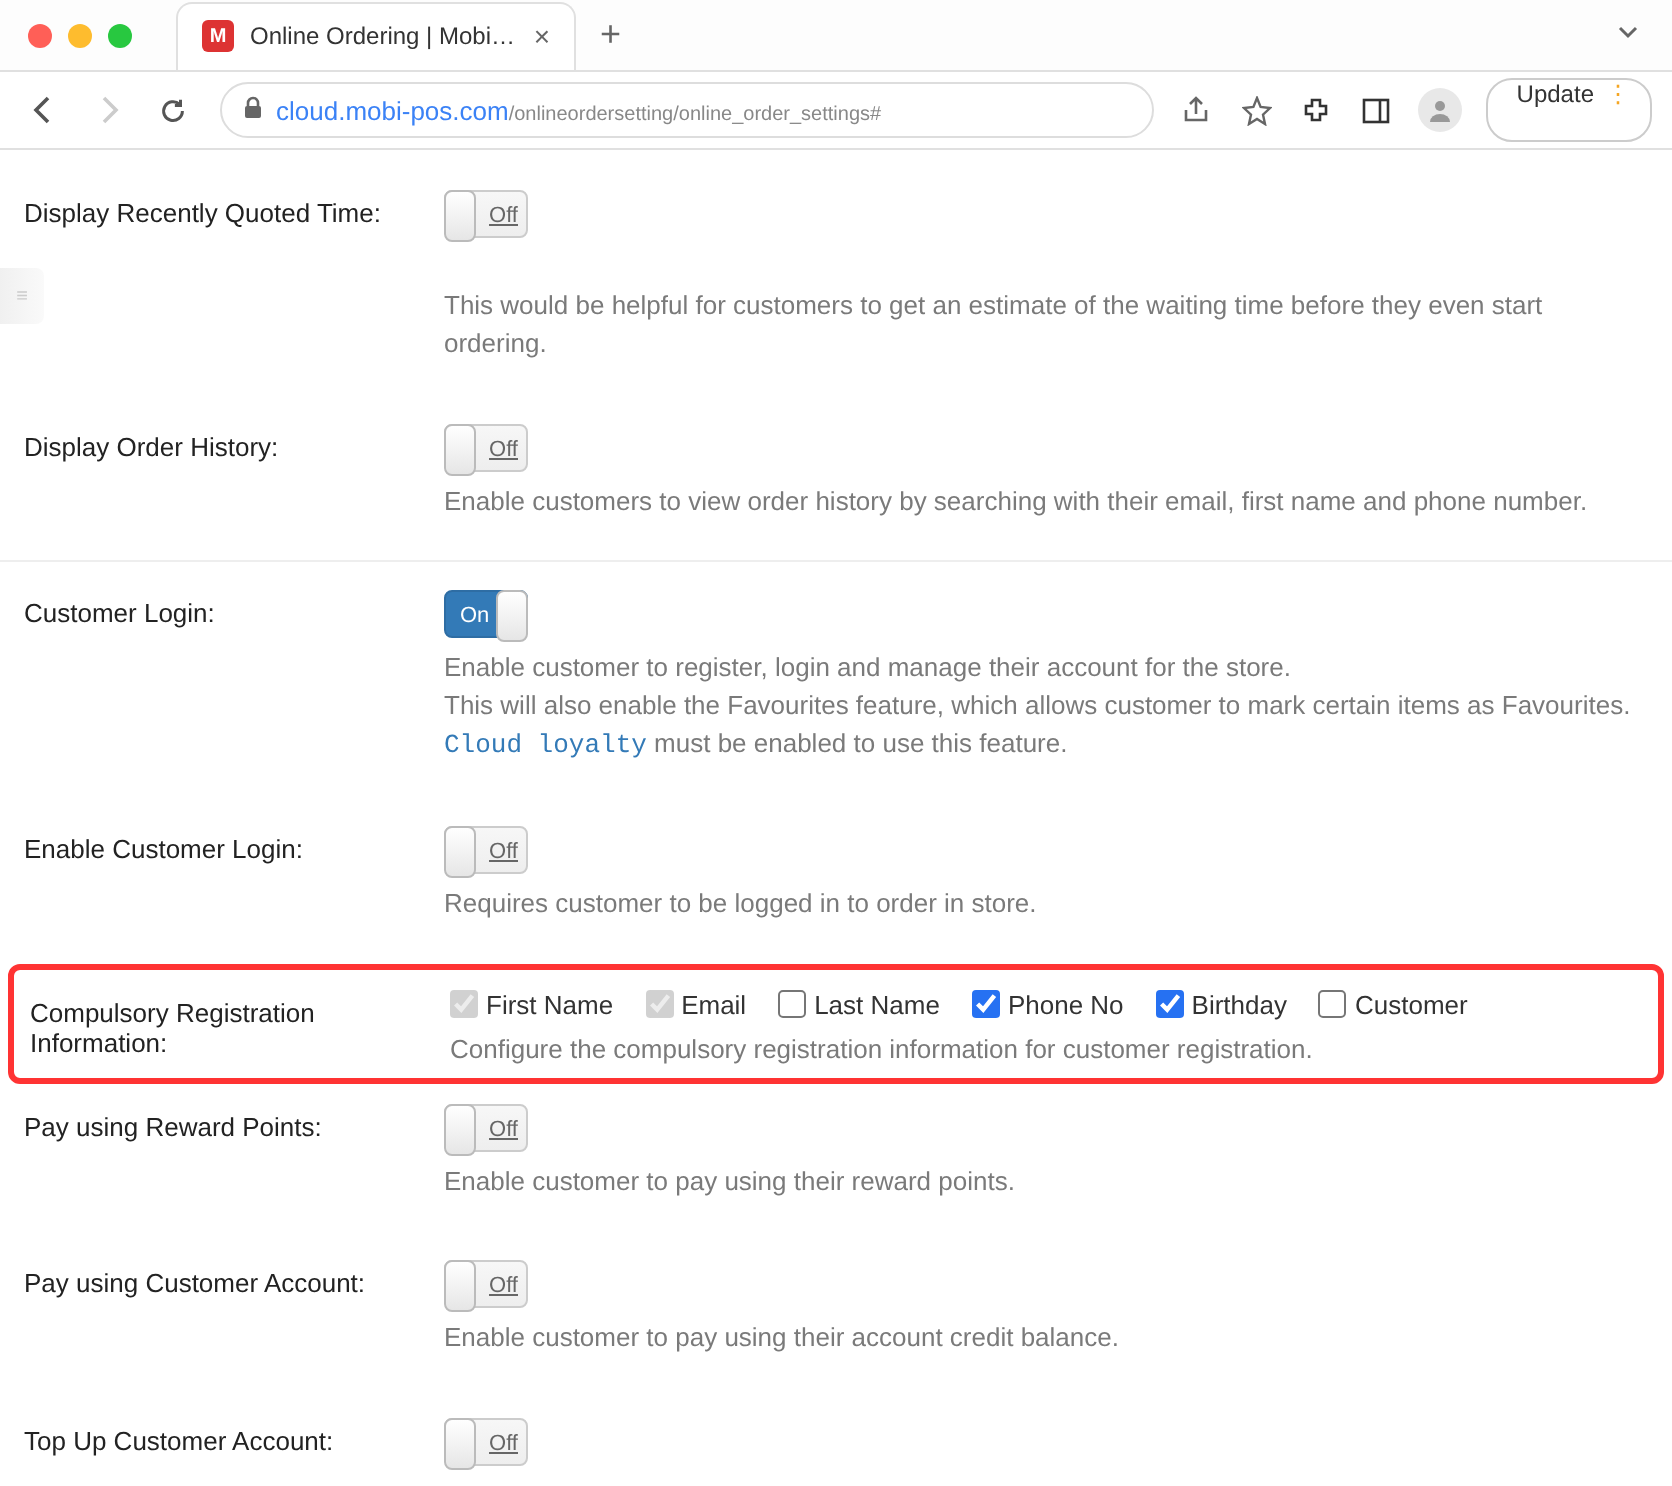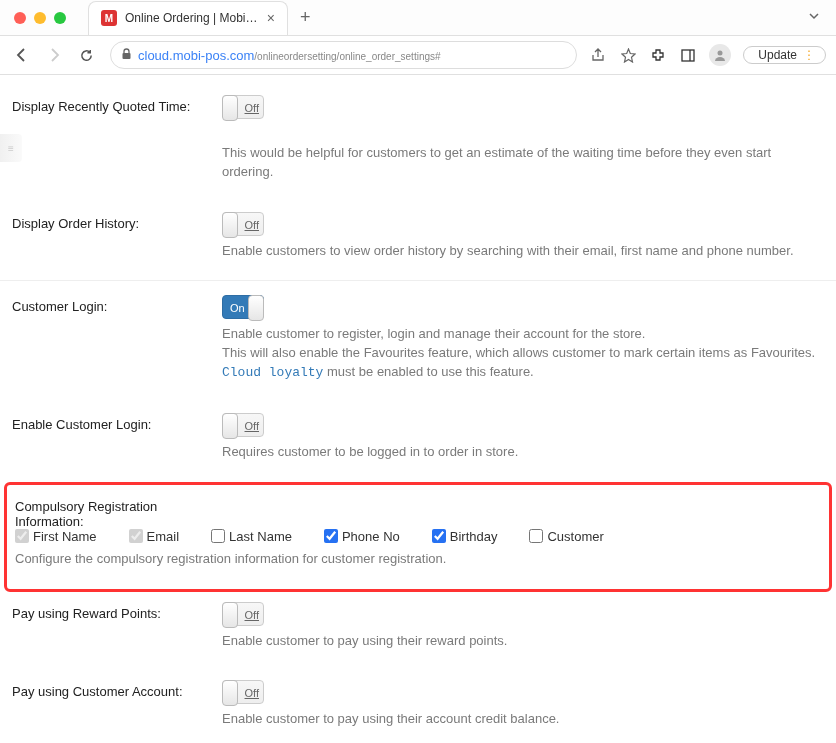--- a/index.html
+++ b/index.html
@@ -137,29 +137,29 @@
       height: 22px;
       border-radius: 50%;
       background: #e8e8e8;
       display: flex;
       align-items: center;
       justify-content: center;
       color: #888;
       font-size: 12px;
     }
     .update-btn {
-      height: 18px;
+      height: 32px;
       padding: 0 12px 0 14px;
       border: 1px solid #ccc;
       border-radius: 13px;
       background: #fff;
       font-size: 12px;
       color: #333;
       display: flex;
-      align-items: center;
+      align-items: flex-start;
       gap: 6px;
       cursor: pointer;
     }
     .update-dots { color: #f5a623; letter-spacing: -2px; }
     
     
     .content {
       padding: 10px 0 40px 0;
     }
     .setting-row {
@@ -235,28 +235,27 @@
       line-height: 1.45;
     }
     .helptext a { color: #337ab7; text-decoration: none; font-family: Liberation Mono, monospace; }
     
     .highlight-box {
       border: 3px solid #f33;
       border-radius: 6px;
       margin: 0 4px;
     }
     .highlight-box .setting-row {
-      padding: 10px 8px 20px 8px;
-      flex-direction: column;
+      padding: 10px 8px 4px 8px;
     }
     
     .check-list {
       display: flex;
       flex-wrap: wrap;
-      gap: 32px;
+      gap: 16px;
       align-items: flex-end;
     }
     .check-item {
       display: flex;
       align-items: center;
       gap: 4px;
       font-size: 13px;
       color: #333;
     }
     .check-item input[type=checkbox] {

